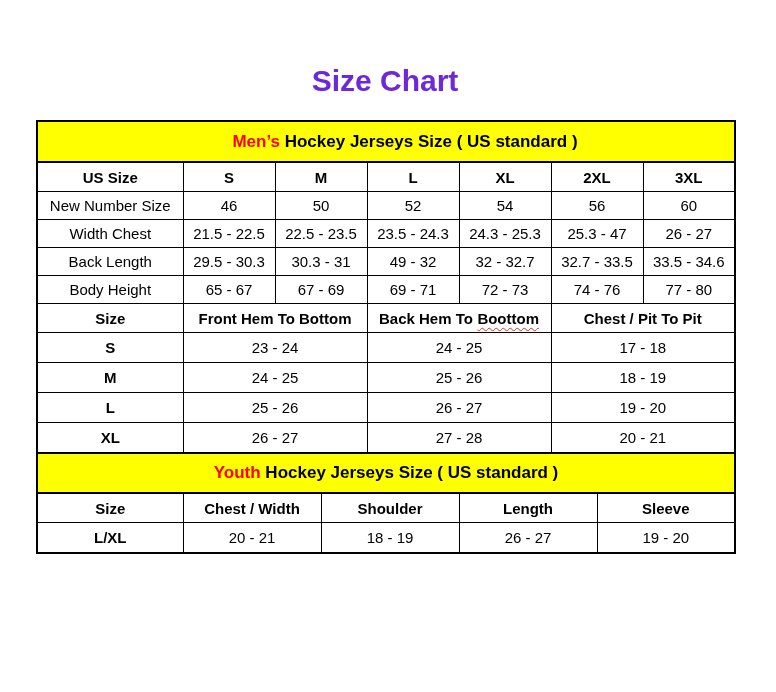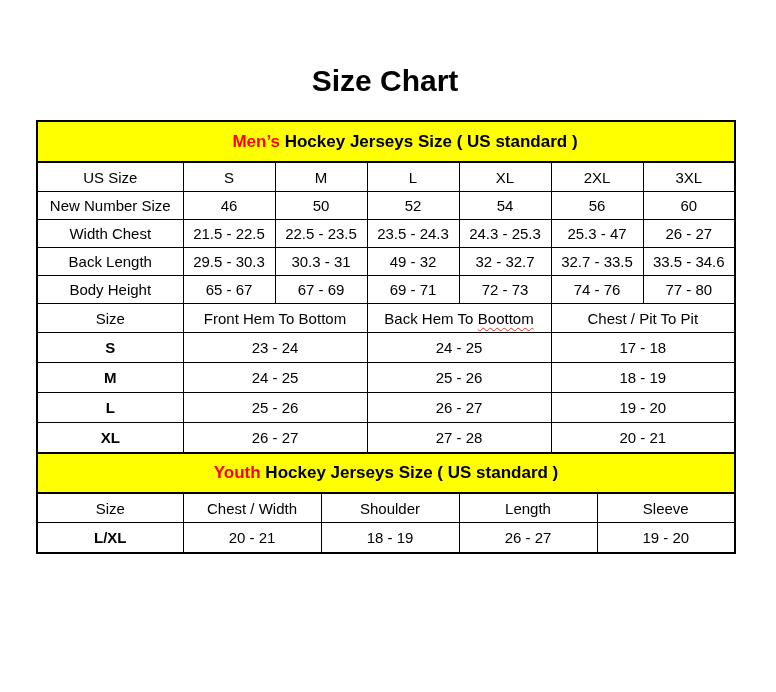--- a/index.html
+++ b/index.html
@@ -18,21 +18,21 @@
     position: relative;
   }
   .title {
     position: absolute;
     top: 64px;
     left: 36px;
     width: 698px;
     text-align: center;
     font-size: 30px;
     font-weight: bold;
-    color: #000000;
+    color: #6d28d9;
     letter-spacing: 0px;
   }
   table.sizechart {
     position: absolute;
     top: 120px;
     left: 36px;
     width: 698px;
     border-collapse: collapse;
     table-layout: fixed;
     border: 2px solid #000000;
@@ -49,21 +49,21 @@
   tr.band td {
     background: #ffff00;
     border-top: 2px solid #000000;
     border-bottom: 2px solid #000000;
     font-weight: bold;
     font-size: 17px;
     height: 38px;
   }
   tr.band.men-band td { height: 39px; padding-left: 40px; }
   tr.head td {
-    font-weight: normal;
+    font-weight: bold;
     height: 28px;
     text-align: center;
   }
   tr.data td { height: 27px; }
   tr.data.tall td { height: 29px; }
   td.bold { font-weight: bold; }
   .red { color: #ff0000; }
   .wavy {
     margin-left: 0.30em;
     text-decoration: underline wavy #d93025;

